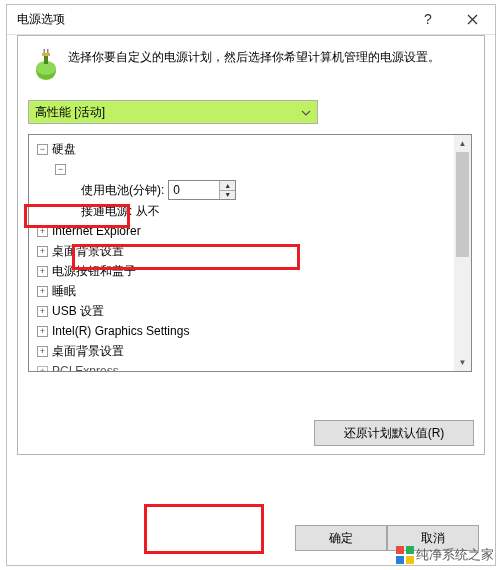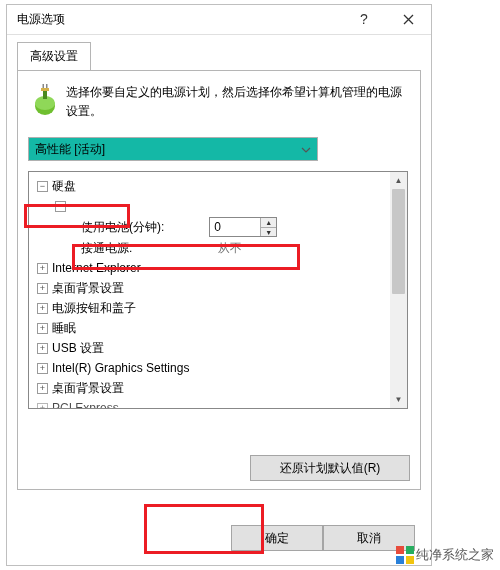--- a/index.html
+++ b/index.html
@@ -8,21 +8,21 @@
     width: 500px; height: 570px;
     font-family: "Microsoft YaHei", "Segoe UI", Tahoma, sans-serif;
     font-size: 12px;
     background: #fff;
     position: relative;
     overflow: hidden;
   }
   .dialog {
     position: absolute;
     left: 6px; top: 4px;
-    width: 426px; height: 562px;
+    width: 490px; height: 562px;
     background: #fff;
     border: 1px solid #bfbfbf;
   }
   .titlebar {
     height: 30px;
     display: flex;
     align-items: center;
     padding-left: 10px;
     border-bottom: 1px solid #e0e0e0;
   }
@@ -68,21 +68,21 @@
   }
   .desc-text {
     font-size: 12px;
     line-height: 1.6;
     color: #000;
   }
   .plan-combo {
     width: 290px;
     height: 24px;
     border: 1px solid #b0b0b0;
-    background: #14b8a6;
+    background: #bef264;
     display: flex;
     align-items: center;
     padding: 0 6px;
     font-size: 12px;
     justify-content: space-between;
     margin-bottom: 10px;
   }
   .tree-box {
     width: calc(100% - 2px);
     height: 238px;
@@ -107,22 +107,22 @@
     display: inline-flex;
     align-items: center; justify-content: center;
     margin-right: 4px;
     font-size: 9px;
     line-height: 9px;
     color: #555;
     background: #fff;
   }
   .i0 { padding-left: 6px; }
   .i1 { padding-left: 24px; }
-  .i2 { padding-left: 50px; gap: 41px; }
-  .blue-link { color: #737373; }
+  .i2 { padding-left: 50px; }
+  .blue-link { color: #000000; }
   .val-row {
     display: flex;
     align-items: center;
     height: 22px;
   }
   .val-label { margin-right: 4px; }
   .spinbox {
     display: inline-flex;
     align-items: stretch;
     height: 20px;
@@ -225,23 +225,20 @@
           <text x="2" y="12" font-size="14" fill="#333">?</text>
         </svg>
     </div>
     <div class="tbtn">
       <svg width="11" height="11" viewBox="0 0 11 11">
           <path d="M1 1 L10 10 M10 1 L1 10" stroke="#333" stroke-width="1.3"></path>
         </svg>
     </div>
   </div>
 
-  <div class="tabstrip">
-    <div class="tab">高级设置</div>
-  </div>
 
   <div class="tabpanel">
 
     <div class="desc-row">
       <div class="battery-icon">
         <svg width="34" height="34" viewBox="0 0 34 34">
           <ellipse cx="17" cy="22" rx="10" ry="9" fill="#6fbf2f"></ellipse>
           <ellipse cx="17" cy="19" rx="10" ry="7" fill="#8fd858"></ellipse>
           <rect x="15" y="6" width="4" height="9" fill="#4a8a1f"></rect>
           <rect x="13" y="4" width="8" height="3" fill="#d6b24a"></rect>

